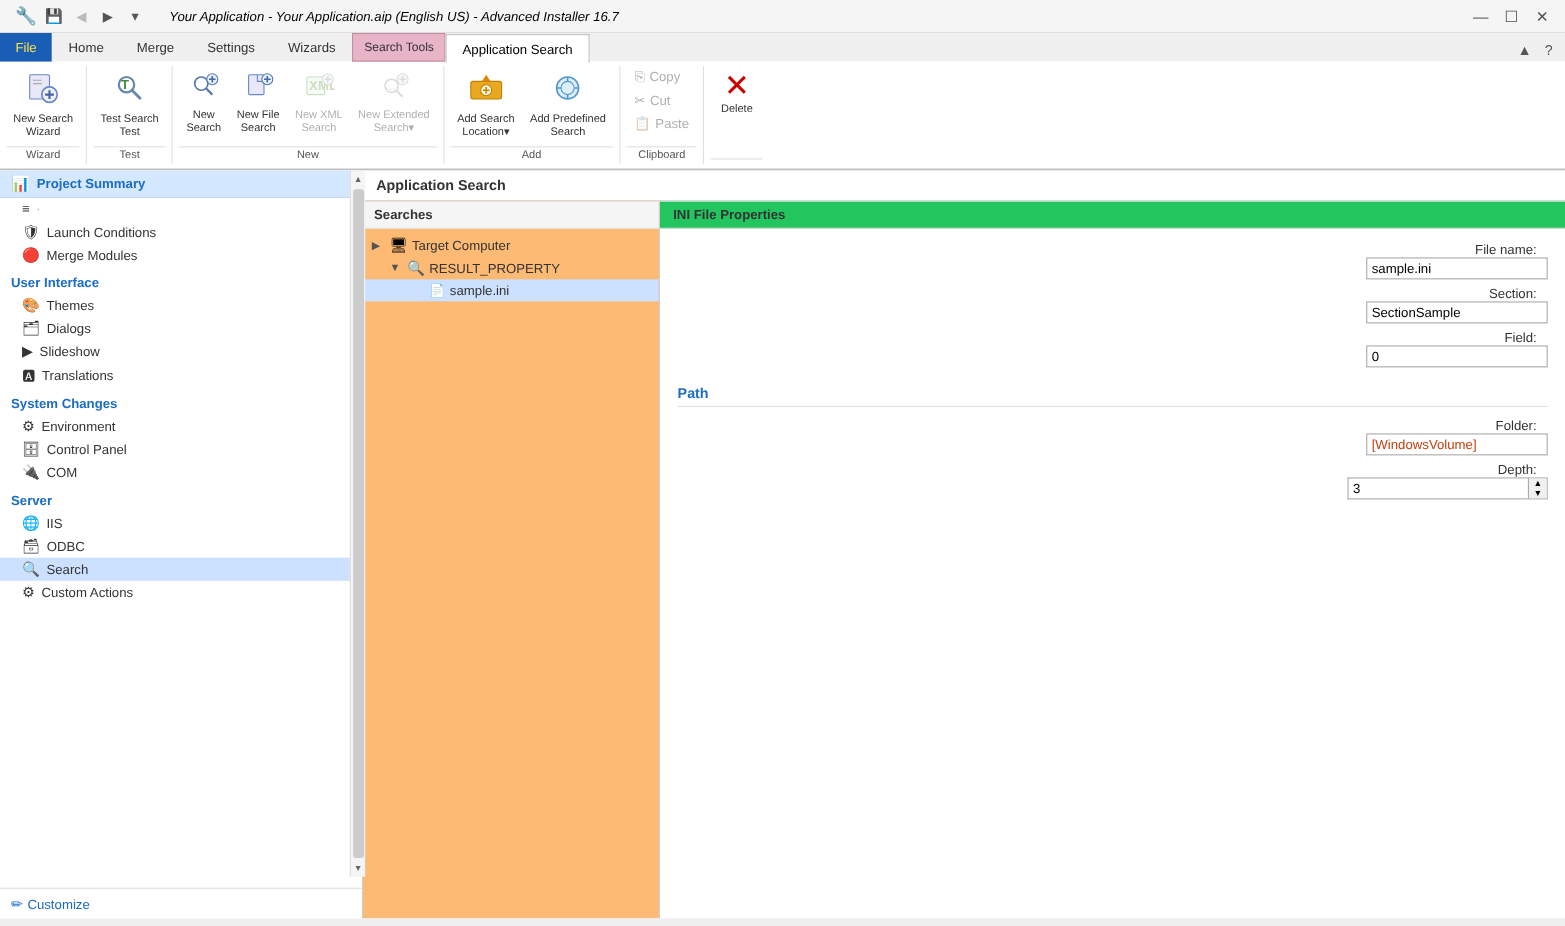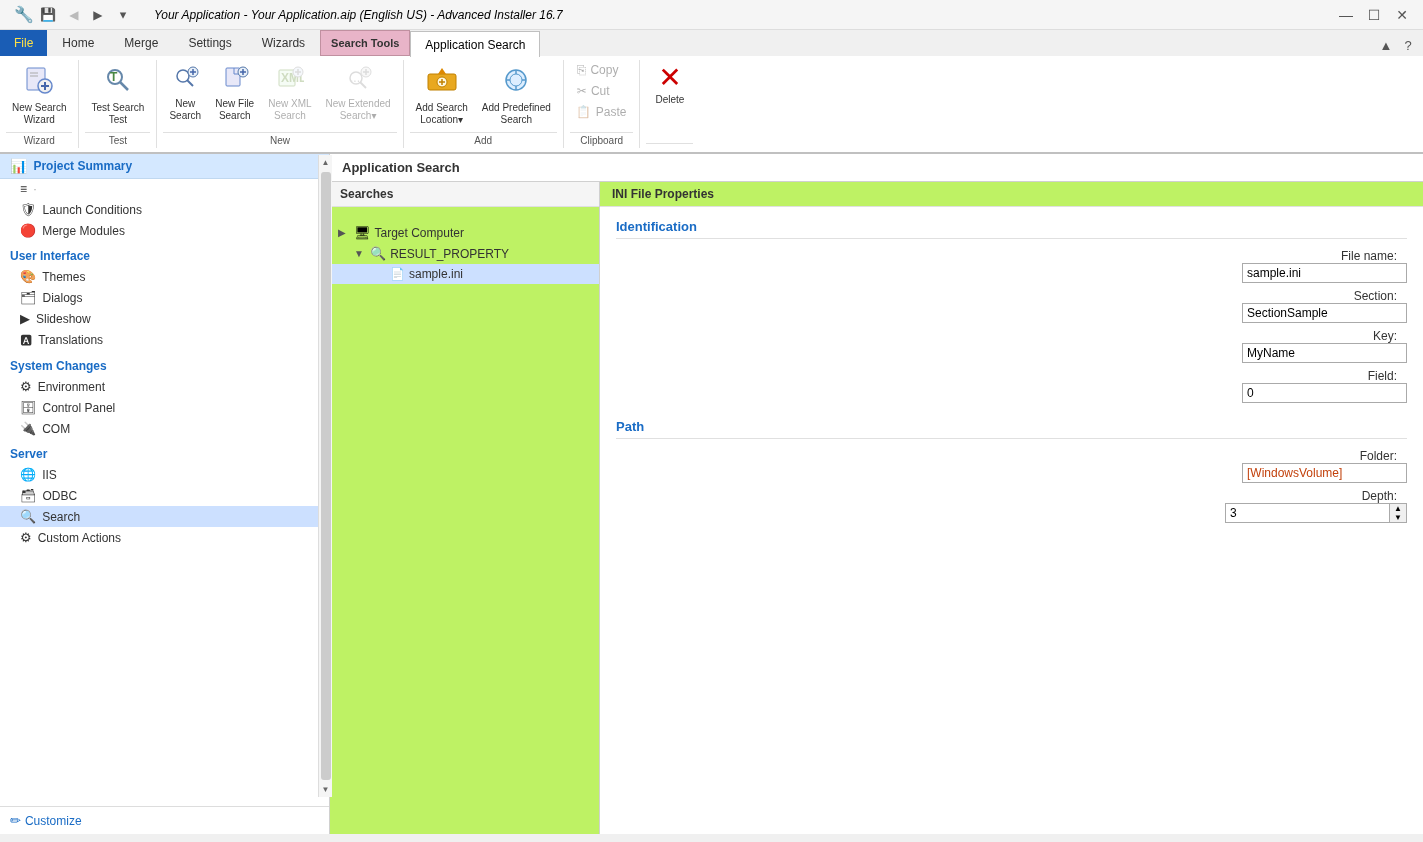--- a/index.html
+++ b/index.html
@@ -213,26 +213,25 @@
     .content-body {
       display: flex;
       flex: 1;
       overflow: hidden;
     }
 
     
     .searches-panel {
       width: 270px;
       min-width: 270px;
-      background: #bef264;
+      background: #fdba74;
       border-right: 1px solid #d0d0d0;
       display: flex;
       flex-direction: column;
       overflow: hidden;
-      gap: 11px;
     }
     .searches-header {
       padding: 5px 10px;
       font-weight: bold;
       font-size: 12px;
       color: #333;
       border-bottom: 1px solid #e0e0e0;
       background: #f5f5f5;
     }
     .searches-tree {
@@ -259,21 +258,21 @@
       display: flex;
       flex-direction: column;
       overflow: hidden;
     }
     .properties-header {
       padding: 5px 12px;
       font-weight: bold;
       font-size: 12px;
       color: #333;
       border-bottom: 1px solid #e0e0e0;
-      background: #bef264;
+      background: #22c55e;
     }
     .properties-body {
       flex: 1;
       overflow-y: auto;
       padding: 12px 16px;
     }
     .prop-section-title {
       font-size: 13px;
       font-weight: bold;
       color: #1a6cc5;
@@ -424,21 +423,21 @@
   </div>
 </div>
 
 <div class="ribbon">
   <div class="ribbon-tabs">
     <div class="file-tab">File</div>
     <div class="ribbon-tab">Home</div>
     <div class="ribbon-tab">Merge</div>
     <div class="ribbon-tab">Settings</div>
     <div class="ribbon-tab">Wizards</div>
-    <div class="ribbon-tab search-tools" style="font-size:11px; padding: 2px 10px; font-weight: bold;">Search Tools</div>
+    <div class="ribbon-tab search-tools" style="font-size:11px; padding: 2px 10px;">Search Tools</div>
     <div class="ribbon-tab active">Application Search</div>
     <div class="ribbon-right-btns">
       <button class="qat-btn">▲</button>
       <button class="qat-btn">?</button>
     </div>
   </div>
 
   <div class="ribbon-content">
 
     <div class="ribbon-group">
@@ -703,36 +702,31 @@
             <span class="tree-icon" style="font-size:12px;">📄</span>
             <span class="tree-label">sample.ini</span>
           </div>
         </div>
       </div>
 
       <div class="properties-panel">
         <div class="properties-header">INI File Properties</div>
         <div class="properties-body">
 
-          <div class="prop-section-title">Identification</div>
 
           <div class="prop-row">
             <div class="prop-label">File name:</div>
             <input class="prop-input" type="text" value="sample.ini" style="">
           </div>
 
           <div class="prop-row">
             <div class="prop-label">Section:</div>
             <input class="prop-input" type="text" value="SectionSample" style="">
           </div>
 
-          <div class="prop-row">
-            <div class="prop-label">Key:</div>
-            <input class="prop-input" type="text" value="MyName" style="">
-          </div>
 
           <div class="prop-row">
             <div class="prop-label">Field:</div>
             <input class="prop-input" type="text" value="0" style="">
           </div>
 
 
           <div class="prop-section-title prop-section-gap">Path</div>
 
           <div class="prop-row">

